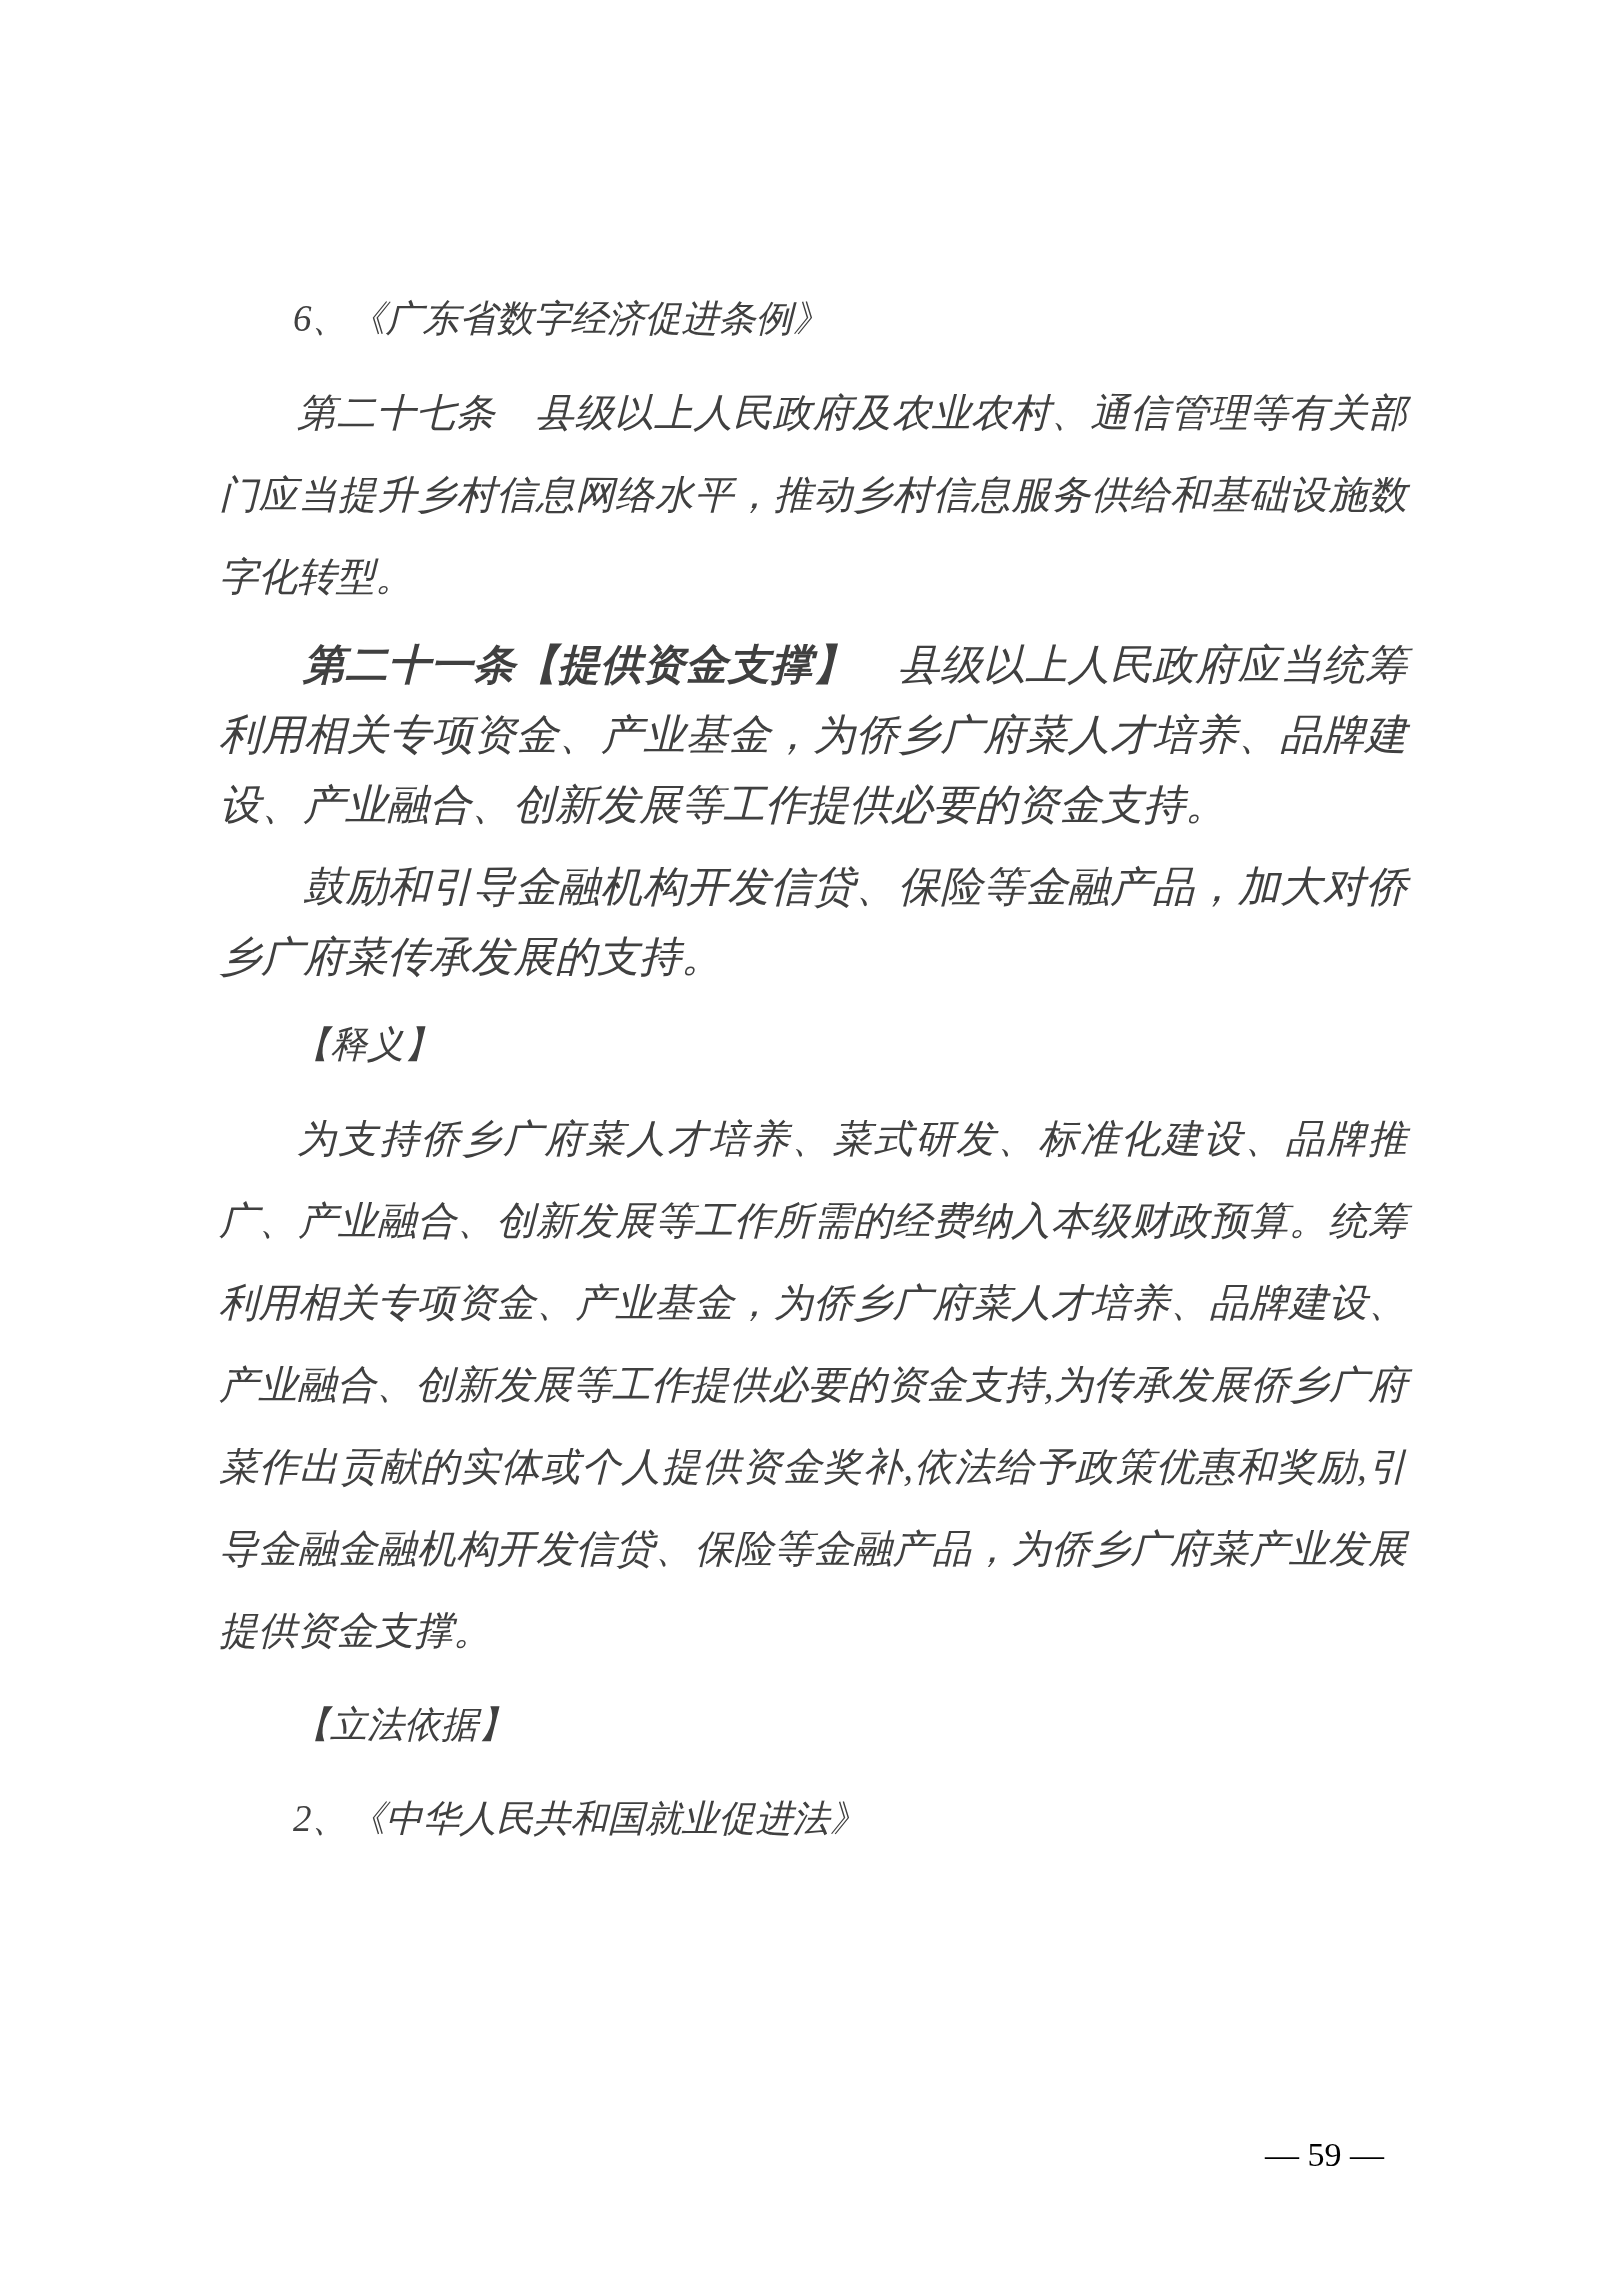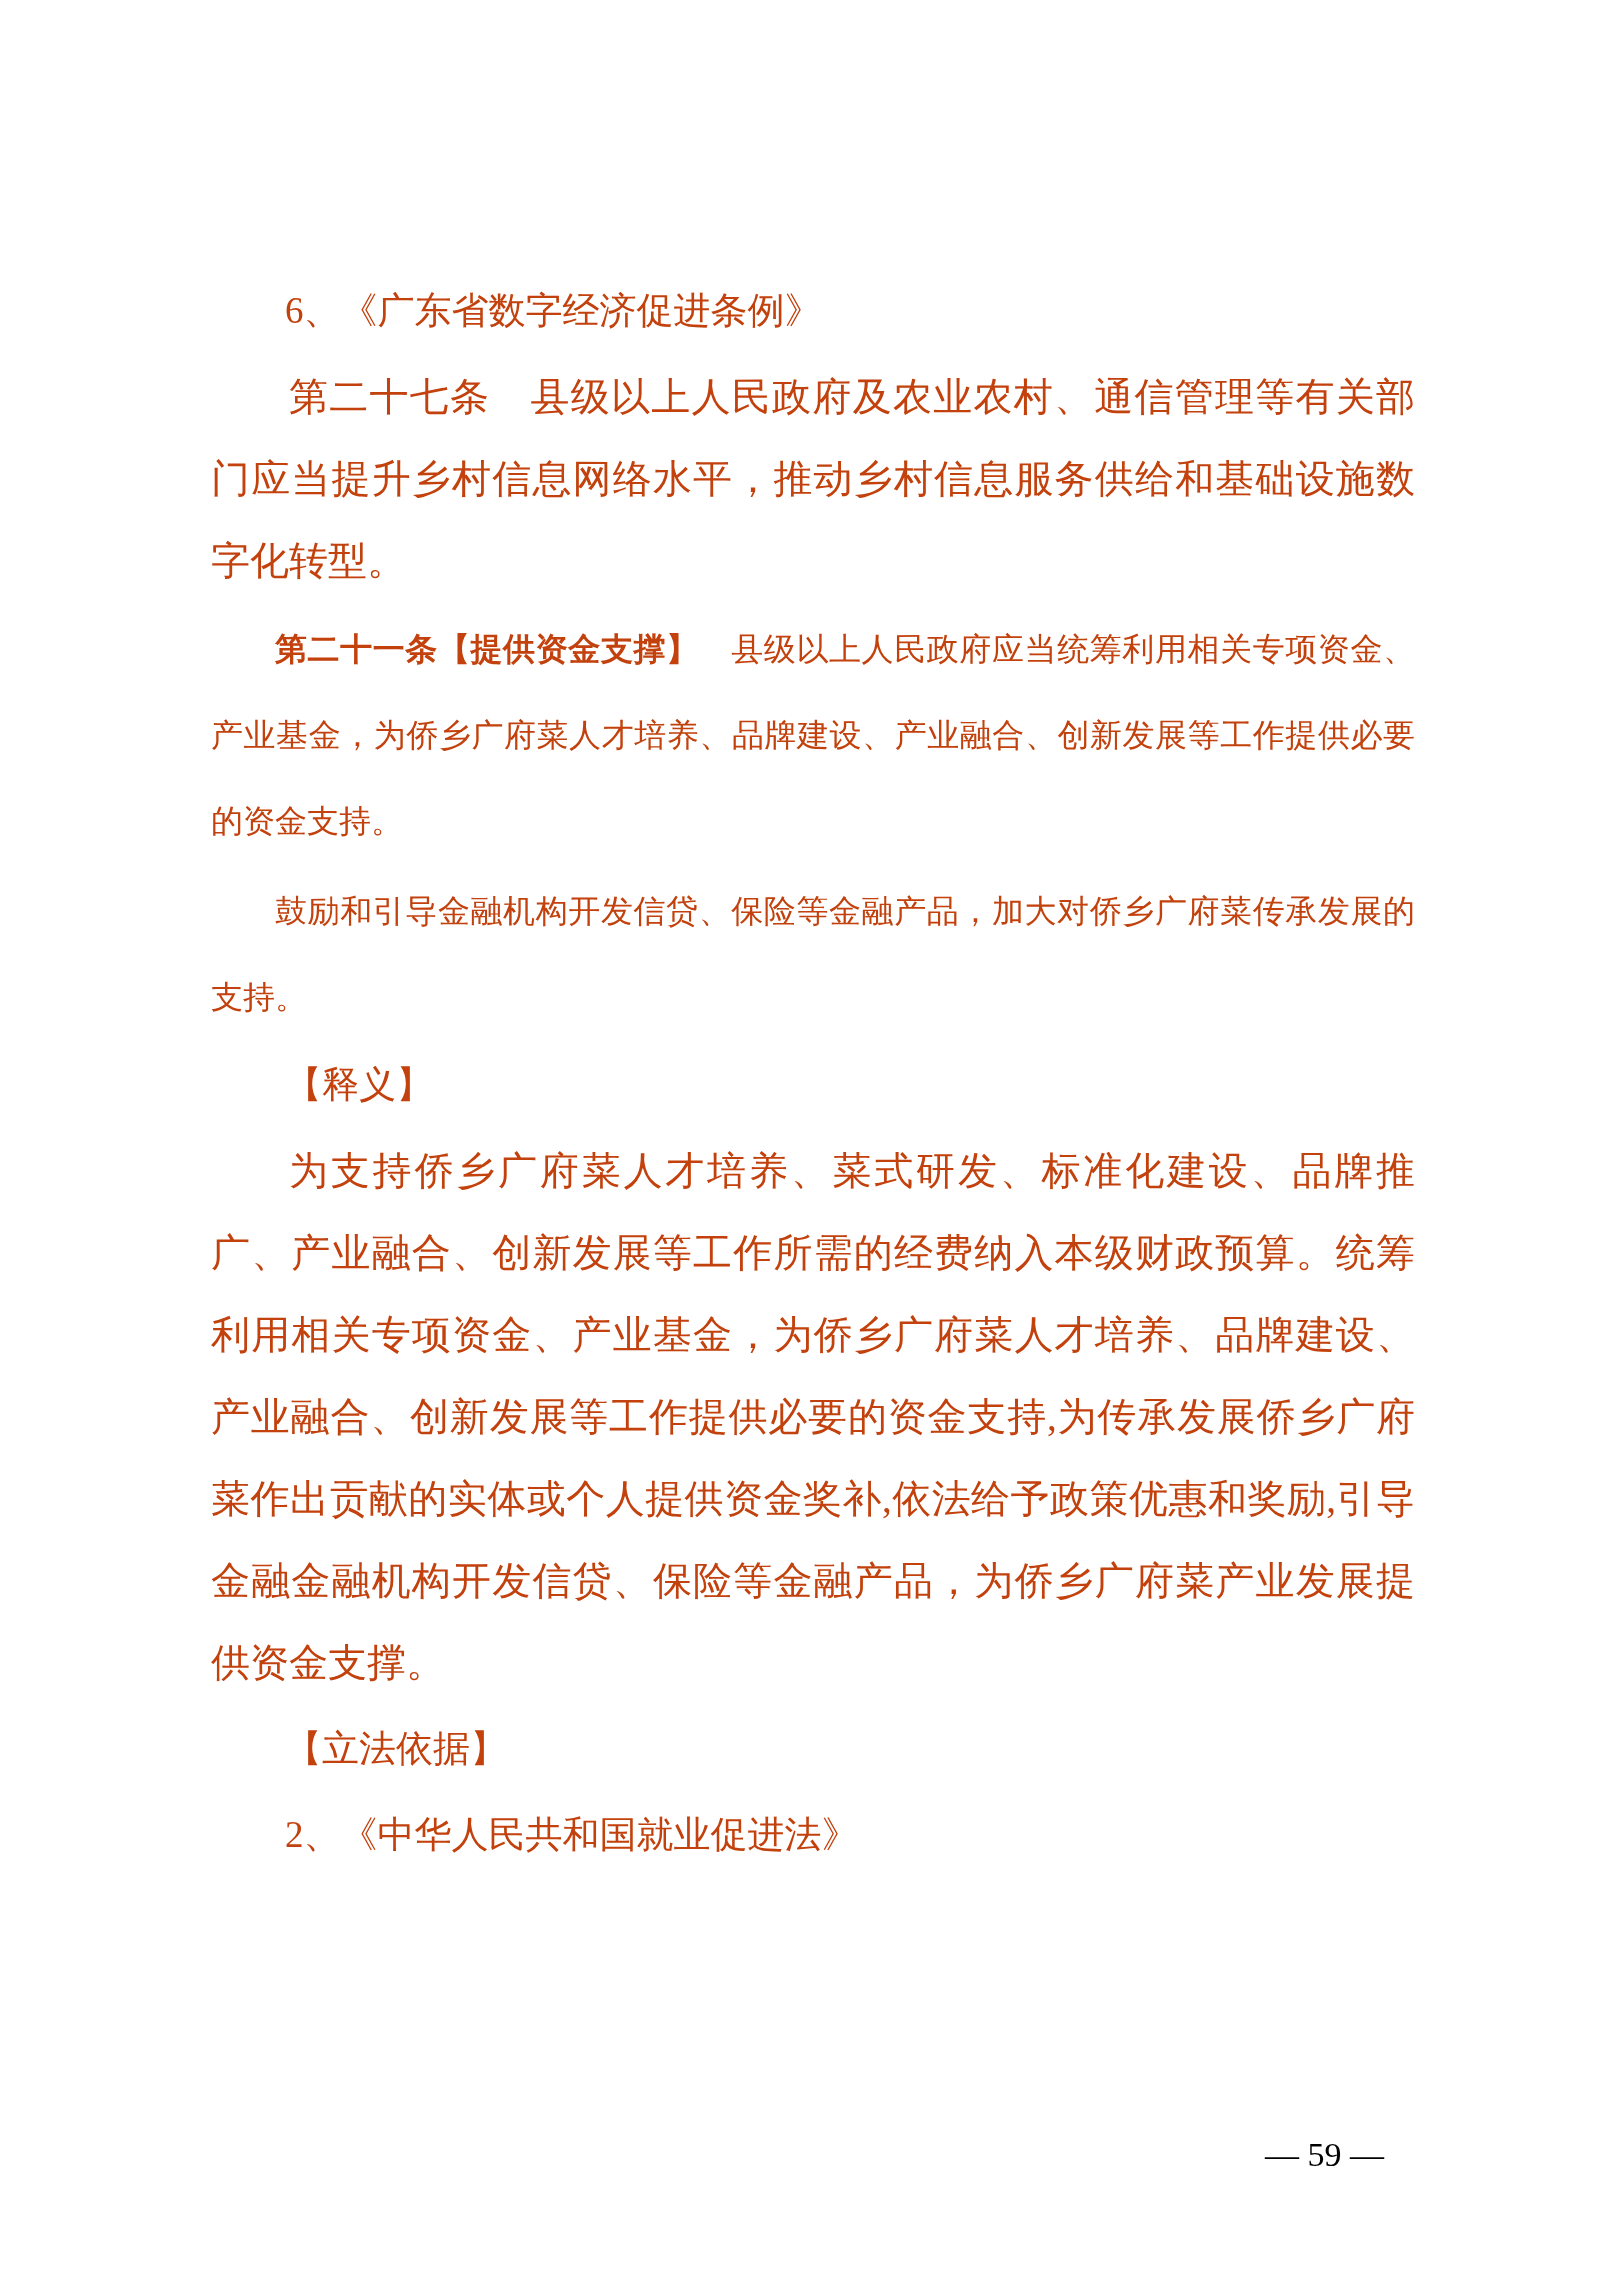--- a/index.html
+++ b/index.html
@@ -18,37 +18,38 @@
   .content {
     position: absolute;
     left: 207px;
     top: 266px;
     width: 1212px;
   }
   .content p,
   .content h2,
   .content h3,
   .content h4 {
-    margin: 4px;
+    margin: 12px;
     padding: 0;
     text-indent: 2em;
     text-align: justify;
     font-weight: normal;
-    color: #c2410c;
+    color: #404040;
+    font-style: italic;
   }
   
   .quote {
     font-size: 39px;
     line-height: 82px;
     font-family: "Liberation Serif", "DejaVu Serif", serif;
   }
   
   .article {
-    font-size: 32px;
-    line-height: 86px;
+    font-size: 42px;
+    line-height: 70px;
     font-family: "Liberation Serif", "DejaVu Serif", serif;
   }
   
   .article-head {
     font-weight: 700;
     font-family: "Liberation Sans", "DejaVu Sans", sans-serif;
   }
   
   .law-heading {
     font-size: 37px;

